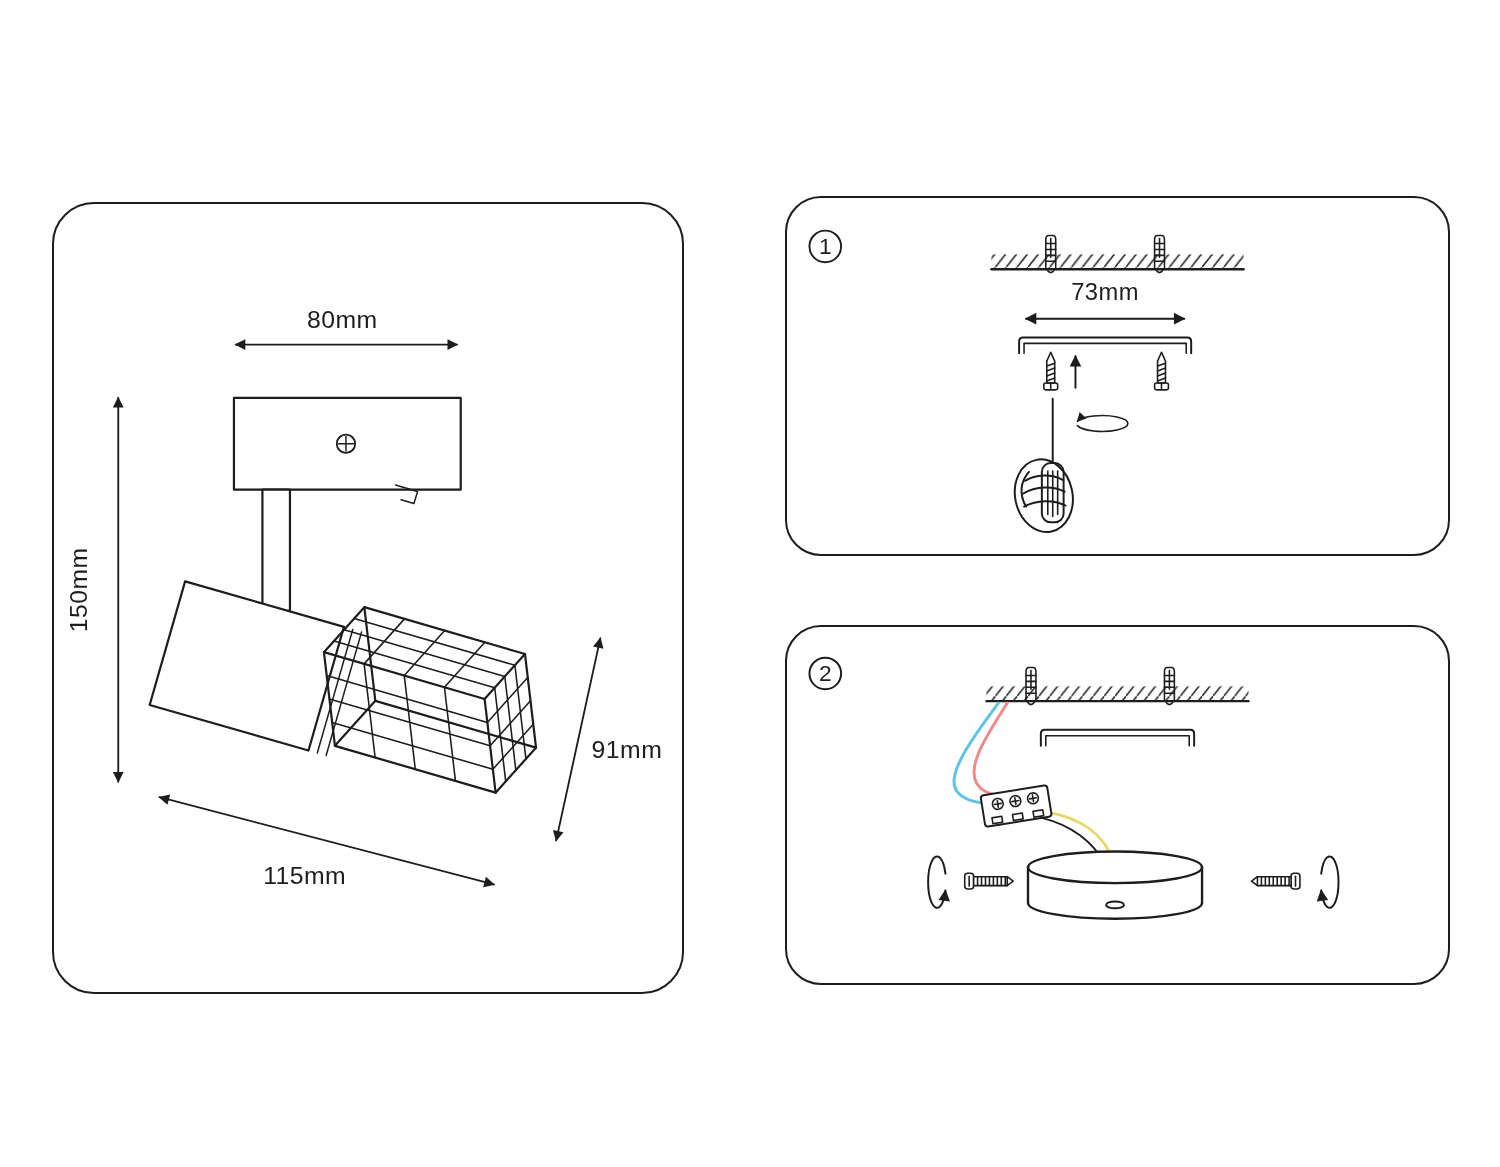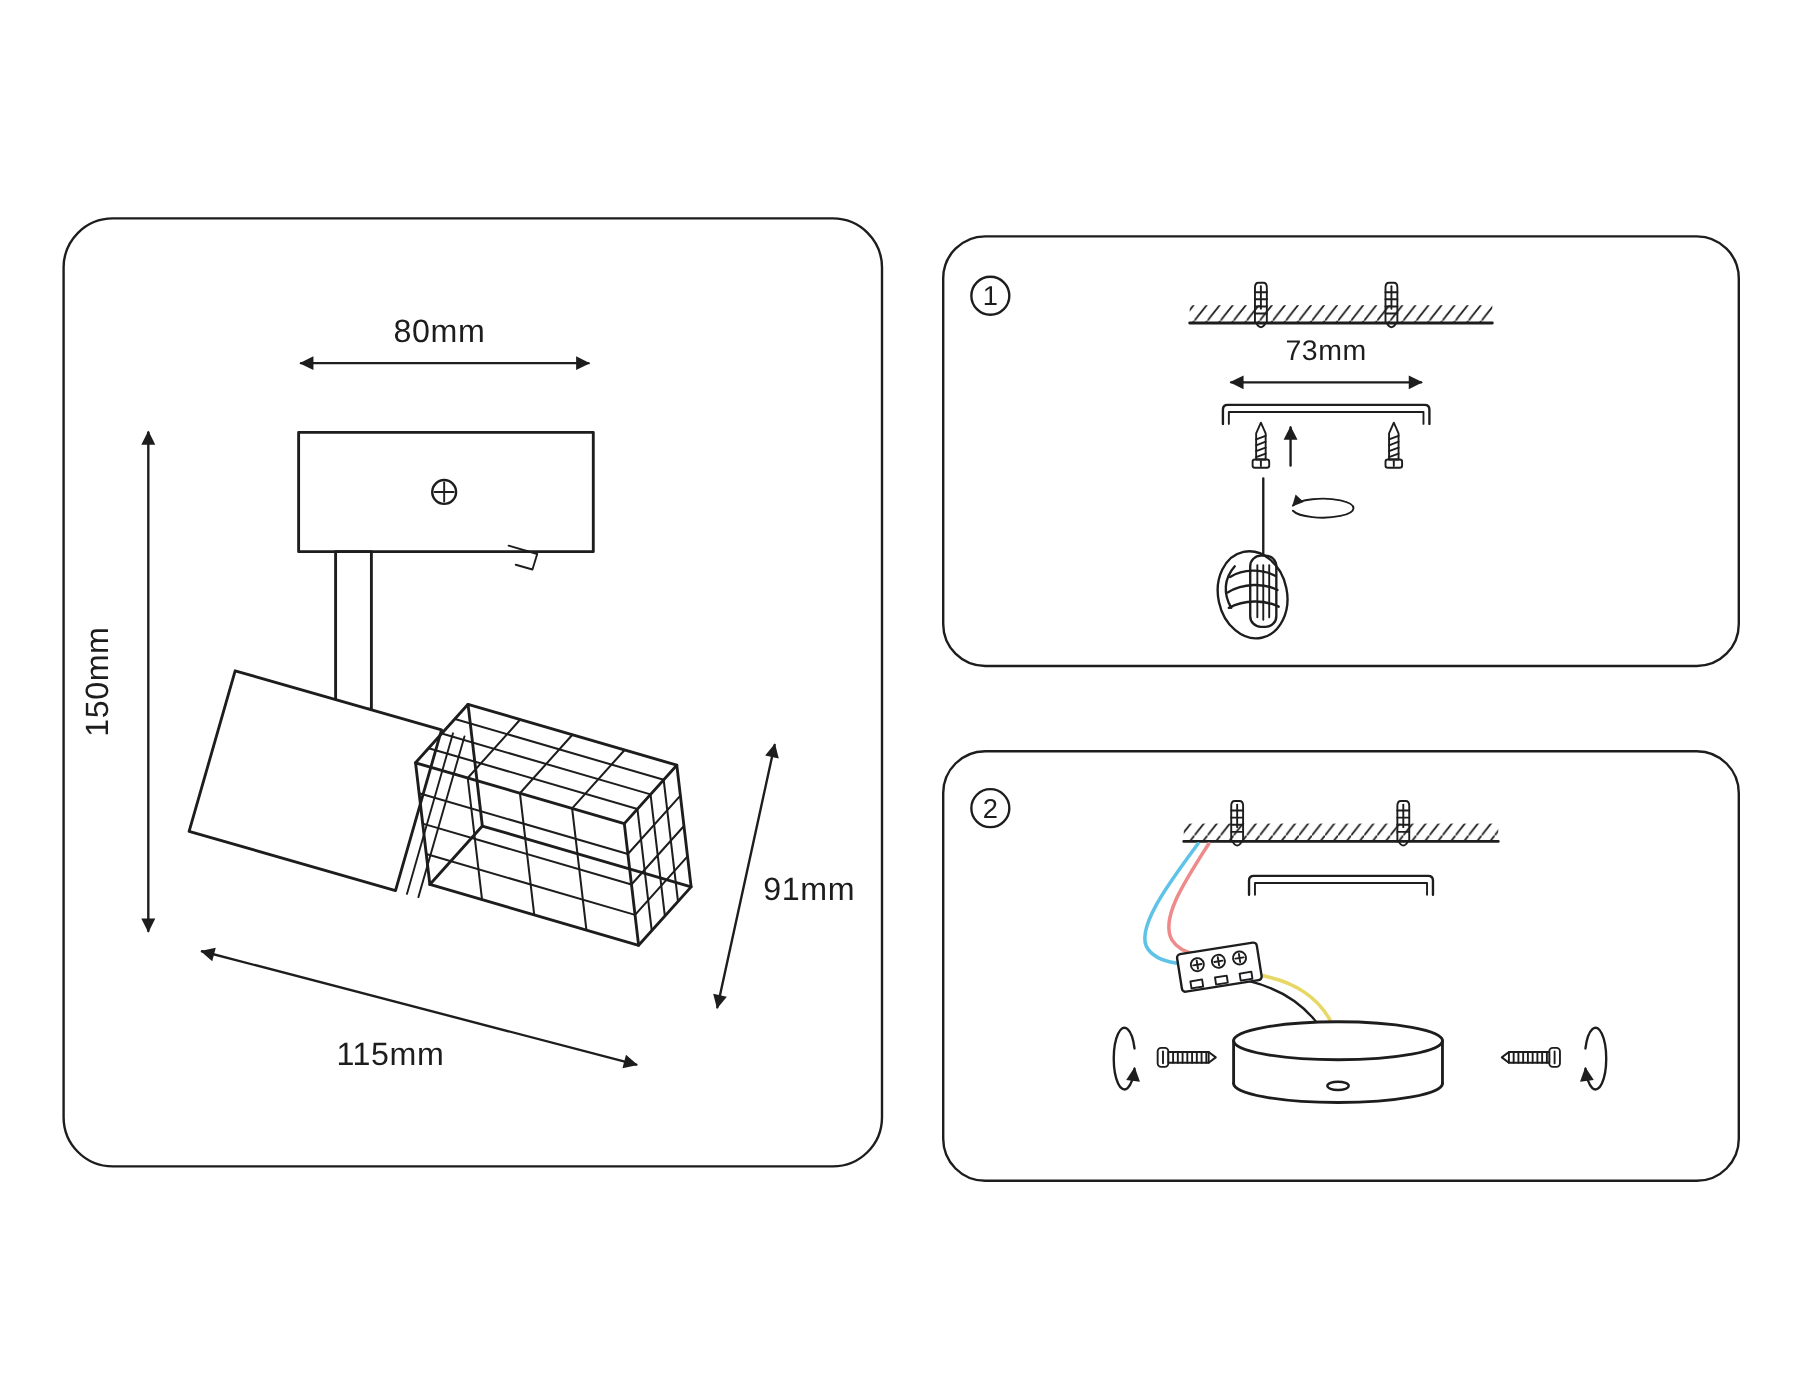--- a/index.html
+++ b/index.html
@@ -1,20 +1,20 @@
 <!DOCTYPE html>
 <html><head>
 <meta charset="utf-8">
 <style>
   html,body{margin:0;padding:0;background:#ffffff;}
   .canvas{position:relative;width:1500px;height:1167px;background:#ffffff;overflow:hidden;
           font-family:"Liberation Sans",sans-serif;}
   .panel{position:absolute;box-sizing:border-box;background:#ffffff;
          border:2.5px solid #1d1d1d;}
-  .panel-lamp{left:52px;top:181px;width:684px;height:792px;border-radius:42px;}
+  .panel-lamp{left:52px;top:202px;width:632px;height:792px;border-radius:42px;}
   .panel-step1{left:785px;top:196px;width:665px;height:360px;border-radius:36px;}
   .panel-step2{left:785px;top:625px;width:665px;height:360px;border-radius:36px;}
   svg{display:block;width:100%;height:100%;}
   .ln{fill:none;stroke:#1d1d1d;stroke-width:2;stroke-linecap:round;stroke-linejoin:round;}
   .ln-thin{stroke-width:1.6;}
   .ln-grid{stroke-width:1.7;}
   .ln-bold{stroke-width:2.4;}
   .shape{fill:#ffffff;stroke:#1d1d1d;stroke-width:2.4;stroke-linejoin:round;stroke-linecap:round;}
   .shape-thin{fill:#ffffff;stroke:#1d1d1d;stroke-width:2;stroke-linejoin:round;}
   text{fill:#1d1d1d;font-family:"Liberation Sans",sans-serif;}

